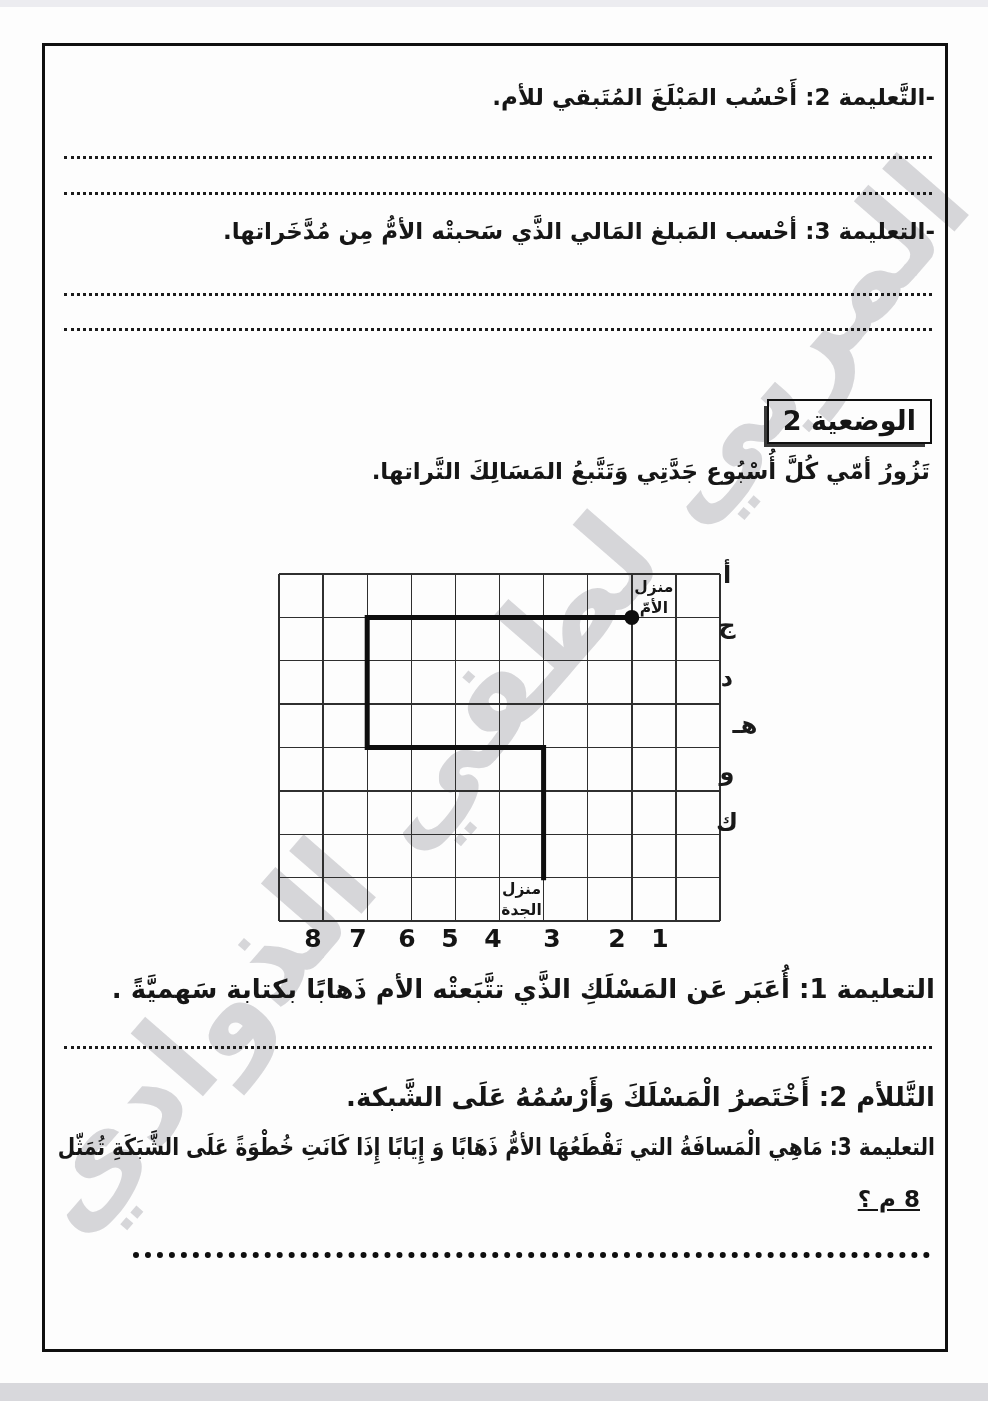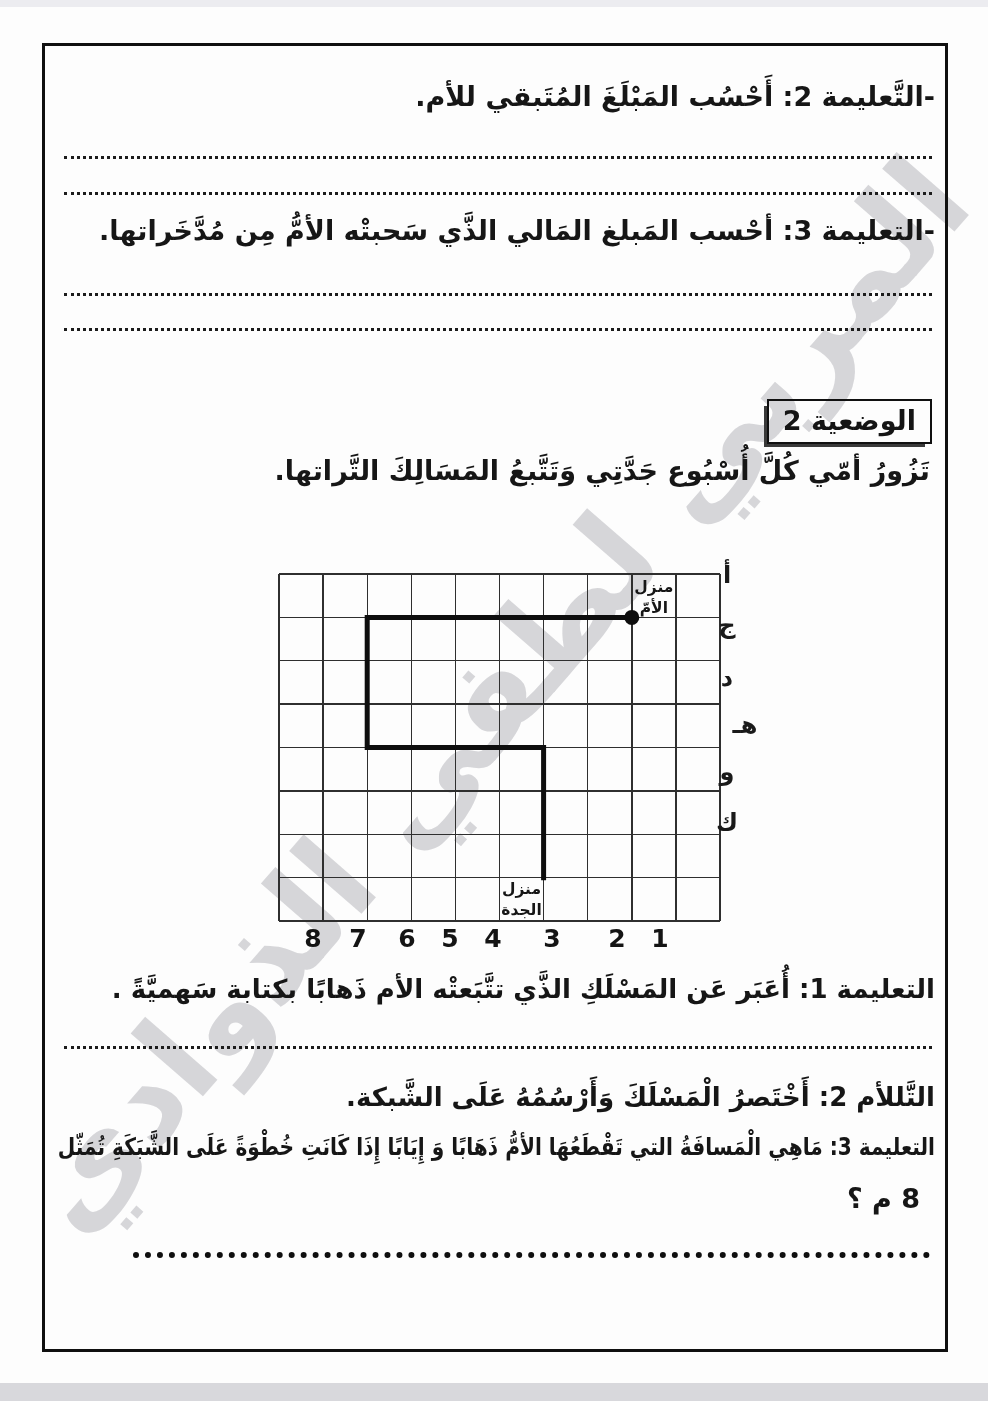--- a/index.html
+++ b/index.html
@@ -9,21 +9,21 @@
     font-family:"DejaVu Sans",sans-serif;
     direction:rtl;
   }
   .abs{position:absolute;}
   .scan-strip{left:0;right:0;}
   .frame{
     left:42px;top:43px;width:900px;height:1303px;
     border:3px solid #101010;z-index:1;
   }
   .heading{
-    font-weight:bold;color:#161616;font-size:27px;line-height:38px;
+    font-weight:bold;color:#161616;font-size:23px;line-height:38px;
     white-space:nowrap;text-align:right;z-index:2;
   }
   .dotted{
     height:16px;border-bottom:3px dotted #1c1c1c;z-index:2;
   }
   .dotted-bold{
     height:16px;border-bottom:6px dotted #0f0f0f;z-index:2;
   }
   .badge{
     top:399px;right:56px;padding:4px 14px 6px 14px;
@@ -114,15 +114,15 @@
     <div class="abs col-number" style="left: 601px; top: 922px;">2</div>
     <div class="abs col-number" style="left: 644px; top: 922px;">1</div>
   </div>
 
 <div class="abs heading fit" style="top:970px;right:53px;left:60px;font-size:26px;">التعليمة 1: أُعَبَر عَن المَسْلَكِ الذَّي تتَّبَعتْه الأم ذَهابًا بكتابة سَهميَّةً .</div>
 <div class="abs dotted" style="top:1030px;left:64px;width:868px;"></div>
 
 <div class="abs heading fit" style="top:1078px;right:53px;left:60px;font-size:26px;">التَّللأم 2: أَخْتَصرُ الْمَسْلَكَ وَأَرْسُمُهُ عَلَى الشَّبكة.</div>
 
 <div class="abs heading fit" style="top: 1128px; right: 53px; left: 58px; font-size: 24px; transform-origin: right center; transform: scaleX(0.839234);">التعليمة 3: مَاهِي الْمَسافَةُ التي تَقْطَعُهَا الأمُّ ذَهَابًا وَ إِيَابًا إِذَا كَانَتِ خُطْوَةً عَلَى الشَّبَكَةِ تُمَثّل</div>
-<div class="abs heading" style="top:1180px;right:68px;">8 م ؟</div>
+<div class="abs heading" style="top:1180px;right:68px;text-decoration:underline;">8 م ؟</div>
 
 <div class="abs dotted-bold" style="top:1236px;left:133px;width:797px;"></div>
 
 </body></html>

